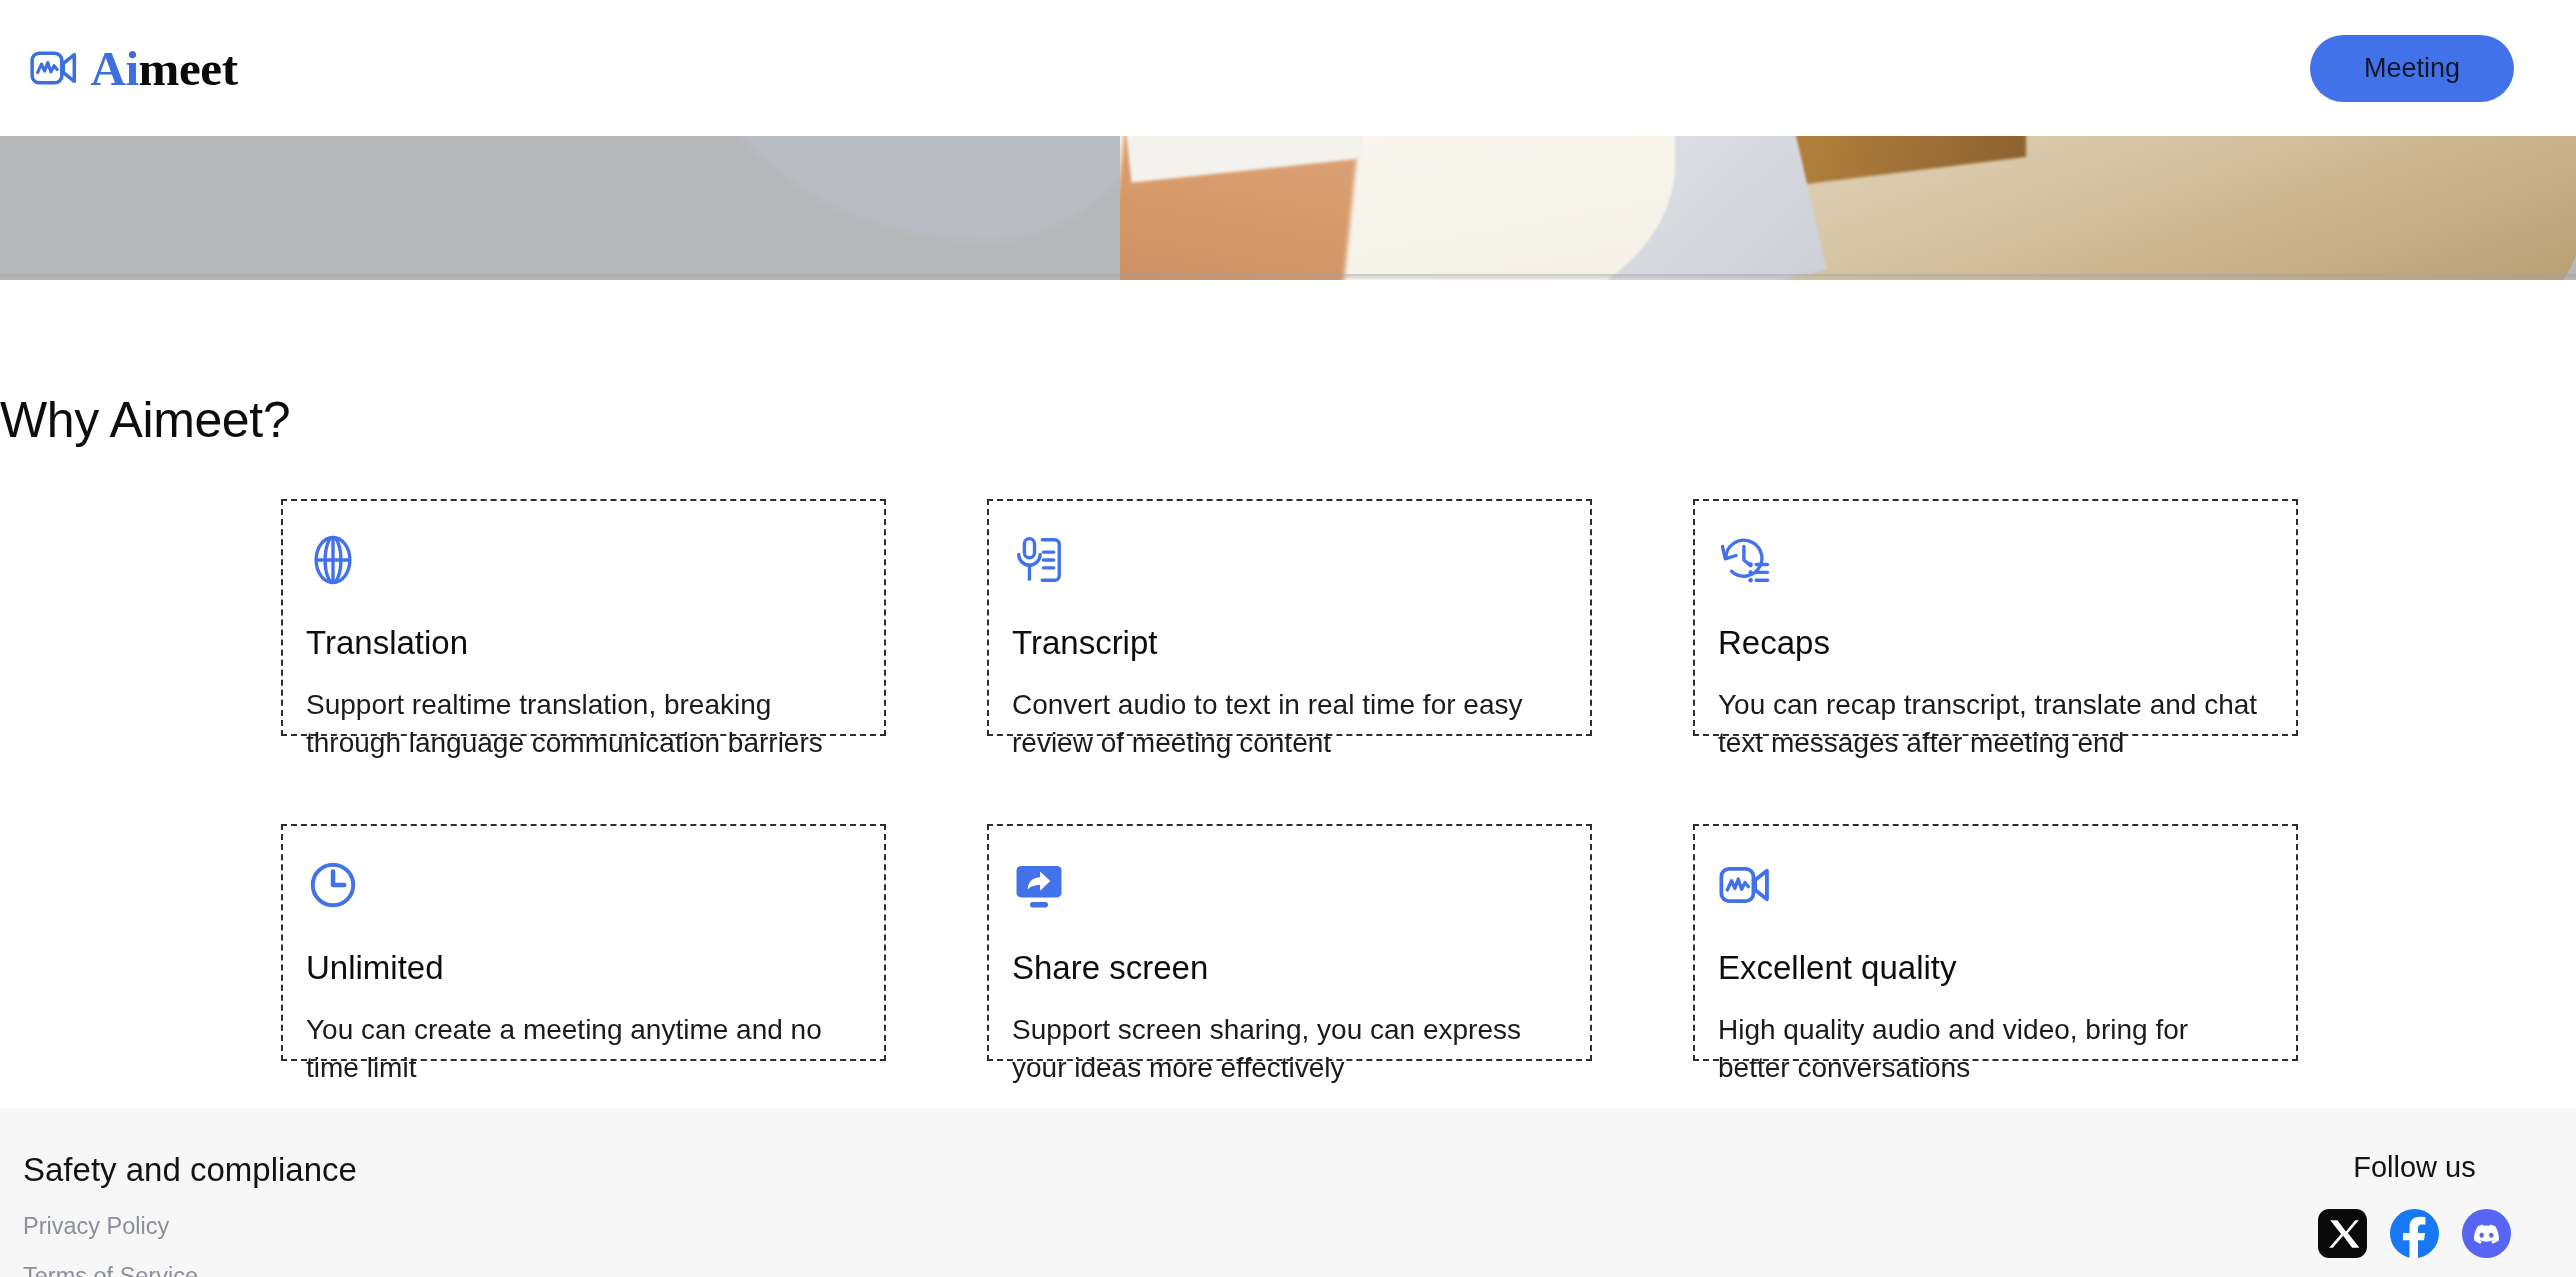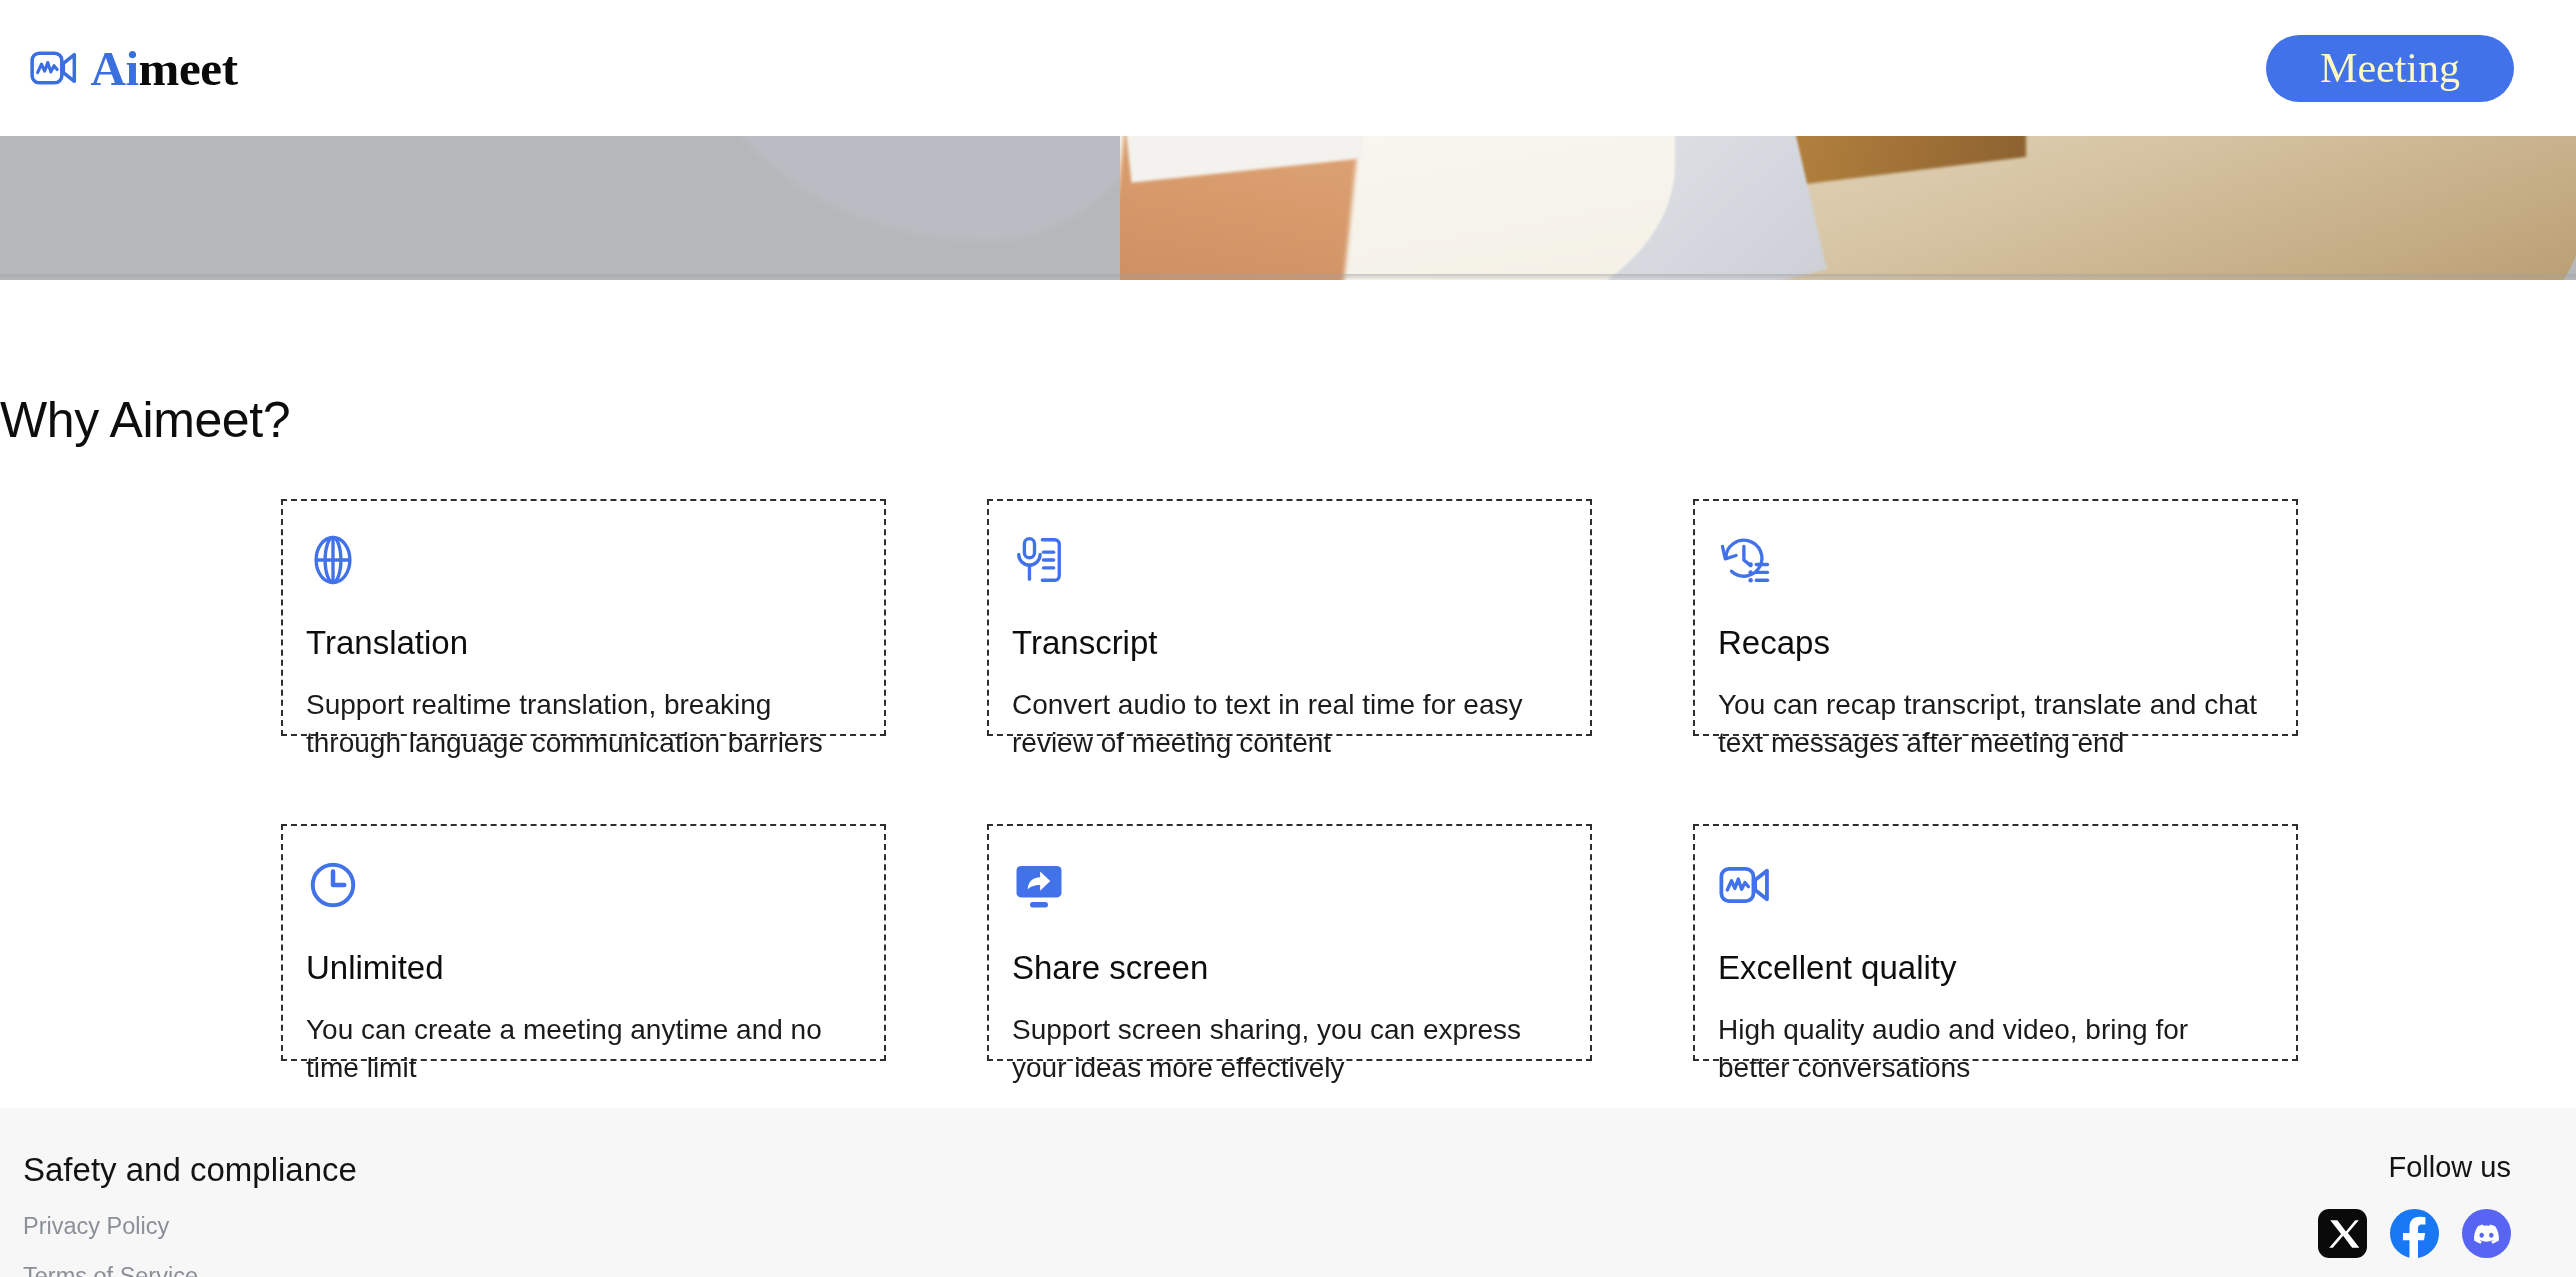--- a/index.html
+++ b/index.html
@@ -21,25 +21,25 @@
   .brand-mark{ width:50px; height:50px; display:block; flex:none; }
   .brand-text{
     font-family:"Liberation Serif", serif;
     font-size:49px; font-weight:700; line-height:1; letter-spacing:-0.4px;
     white-space:nowrap;
   }
   .brand-text .ai{ color:#3b6fe0; }
   .brand-text .meet{ color:#0a0a0a; }
 
   .meeting-btn{
-    background:#4272ea; color:#fef9c3;
-    font-size:42px; font-weight:400;
+    background:#4272ea; color:#0f172a;
+    font-size:27px; font-weight:400;
     border:none; border-radius:811px;
     padding:0 54px; height:67px; line-height:67px;
-    cursor:pointer; white-space:nowrap;font-family:Liberation Serif, serif;
+    cursor:pointer; white-space:nowrap;
   }
 
   
   .hero{
     position:absolute; left:0; top:110px; width:2576px; height:170px;
     background:#b6b7b9; overflow:hidden;
   }
   .hero-blob{
     position:absolute; left:698px; top:-430px;
     width:519px; height:560px;
@@ -135,21 +135,21 @@
     display:flex; justify-content:space-between; align-items:flex-start;gap:20px;
   }
   .footer-left{ display:flex; flex-direction:column; }
   .footer-heading{
     font-size:33px; font-weight:400; color:#131313; line-height:1.2;
   }
   .footer-link{
     font-size:23.5px; color:#8b8f98; text-decoration:none;
     margin-top:22px; display:block; line-height:1.2; cursor:pointer;
   }
-  .footer-right{ display:flex; flex-direction:column; align-items:flex-end; padding-right:29px; }
+  .footer-right{ display:flex; flex-direction:column; align-items:center; padding-right:29px; }
   .follow-label{ font-size:29px; color:#131313; line-height:1.2; }
   .socials{ display:flex; gap:23px; margin-top:24px; }
   .social{ width:49px; height:49px; display:block; cursor:pointer; }
 </style>
 </head>
 <body>
 
 <div class="header">
   <div class="brand">
     <svg class="brand-mark" viewBox="0 0 64 64">

